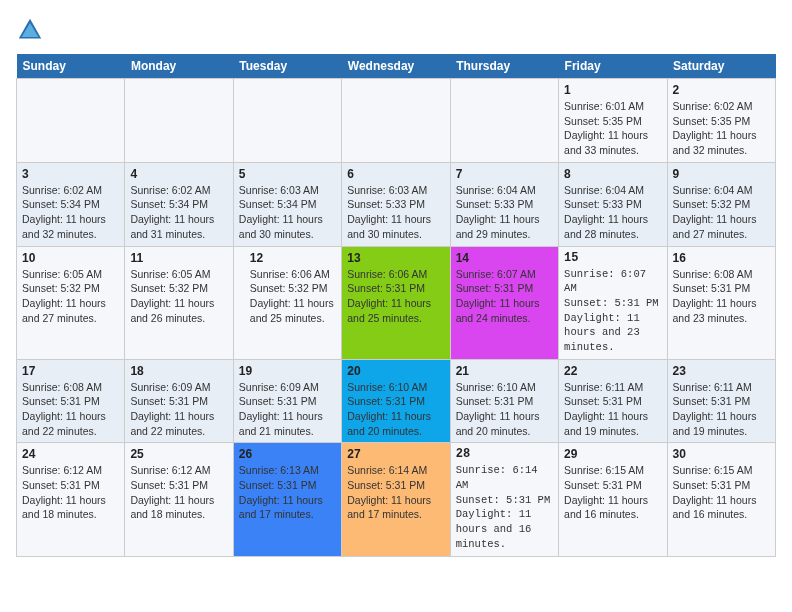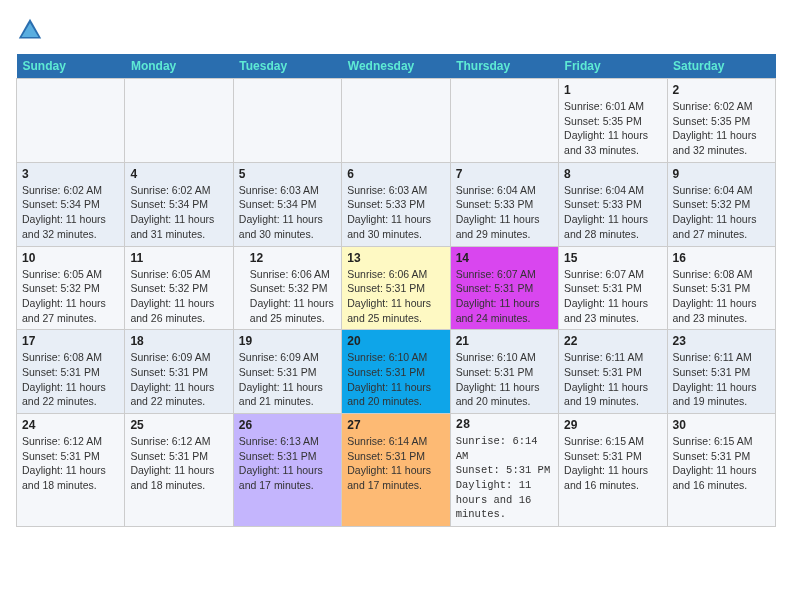--- a/index.html
+++ b/index.html
@@ -44,21 +44,21 @@
       font-size: 14px;
       color: #555;
     }
     .calendar {
       width: 100%;
       border-collapse: collapse;
       font-size: 11px;
     }
     .calendar th {
       background: #2a6eaf;
-      color: #5eead4;
+      color: #ffffff;
       padding: 5px 6px;
       text-align: left;
       font-weight: bold;
       font-size: 12px;
     }
     .calendar td {
       border: 1px solid #ccc;
       vertical-align: top;
       padding: 4px 5px;
       width: calc(100% / 7);
@@ -170,29 +170,29 @@
           <div class="day-info">Sunrise: 6:05 AM<br>Sunset: 5:32 PM<br>Daylight: 11 hours and 27 minutes.</div>
         </td>
         <td style="background: rgb(245, 247, 250);">
           <div class="day-num">11</div>
           <div class="day-info">Sunrise: 6:05 AM<br>Sunset: 5:32 PM<br>Daylight: 11 hours and 26 minutes.</div>
         </td>
         <td style="background: rgb(245, 247, 250); padding-left: 16px;">
           <div class="day-num">12</div>
           <div class="day-info">Sunrise: 6:06 AM<br>Sunset: 5:32 PM<br>Daylight: 11 hours and 25 minutes.</div>
         </td>
-        <td style="background: #fef9c3;">
+        <td style="background: #84cc16;">
           <div class="day-num">13</div>
           <div class="day-info">Sunrise: 6:06 AM<br>Sunset: 5:31 PM<br>Daylight: 11 hours and 25 minutes.</div>
         </td>
         <td style="background: #d946ef;">
           <div class="day-num">14</div>
           <div class="day-info">Sunrise: 6:07 AM<br>Sunset: 5:31 PM<br>Daylight: 11 hours and 24 minutes.</div>
         </td>
-        <td style="background: rgb(245, 247, 250);">
+        <td style="background: rgb(245, 247, 250); font-family: Liberation Mono, monospace;">
           <div class="day-num">15</div>
           <div class="day-info">Sunrise: 6:07 AM<br>Sunset: 5:31 PM<br>Daylight: 11 hours and 23 minutes.</div>
         </td>
         <td style="background: rgb(245, 247, 250);">
           <div class="day-num">16</div>
           <div class="day-info">Sunrise: 6:08 AM<br>Sunset: 5:31 PM<br>Daylight: 11 hours and 23 minutes.</div>
         </td>
       </tr>
       <tr>
         <td style="background: rgb(232, 238, 246);">
@@ -226,21 +226,21 @@
       </tr>
       <tr>
         <td style="background: rgb(245, 247, 250);">
           <div class="day-num">24</div>
           <div class="day-info">Sunrise: 6:12 AM<br>Sunset: 5:31 PM<br>Daylight: 11 hours and 18 minutes.</div>
         </td>
         <td style="background: rgb(245, 247, 250);">
           <div class="day-num">25</div>
           <div class="day-info">Sunrise: 6:12 AM<br>Sunset: 5:31 PM<br>Daylight: 11 hours and 18 minutes.</div>
         </td>
-        <td style="background: #c4b5fd;">
+        <td style="background: #3b82f6;">
           <div class="day-num">26</div>
           <div class="day-info">Sunrise: 6:13 AM<br>Sunset: 5:31 PM<br>Daylight: 11 hours and 17 minutes.</div>
         </td>
         <td style="background: #fdba74;">
           <div class="day-num">27</div>
           <div class="day-info">Sunrise: 6:14 AM<br>Sunset: 5:31 PM<br>Daylight: 11 hours and 17 minutes.</div>
         </td>
         <td style="background: rgb(245, 247, 250); font-family: Liberation Mono, monospace;">
           <div class="day-num">28</div>
           <div class="day-info">Sunrise: 6:14 AM<br>Sunset: 5:31 PM<br>Daylight: 11 hours and 16 minutes.</div>

